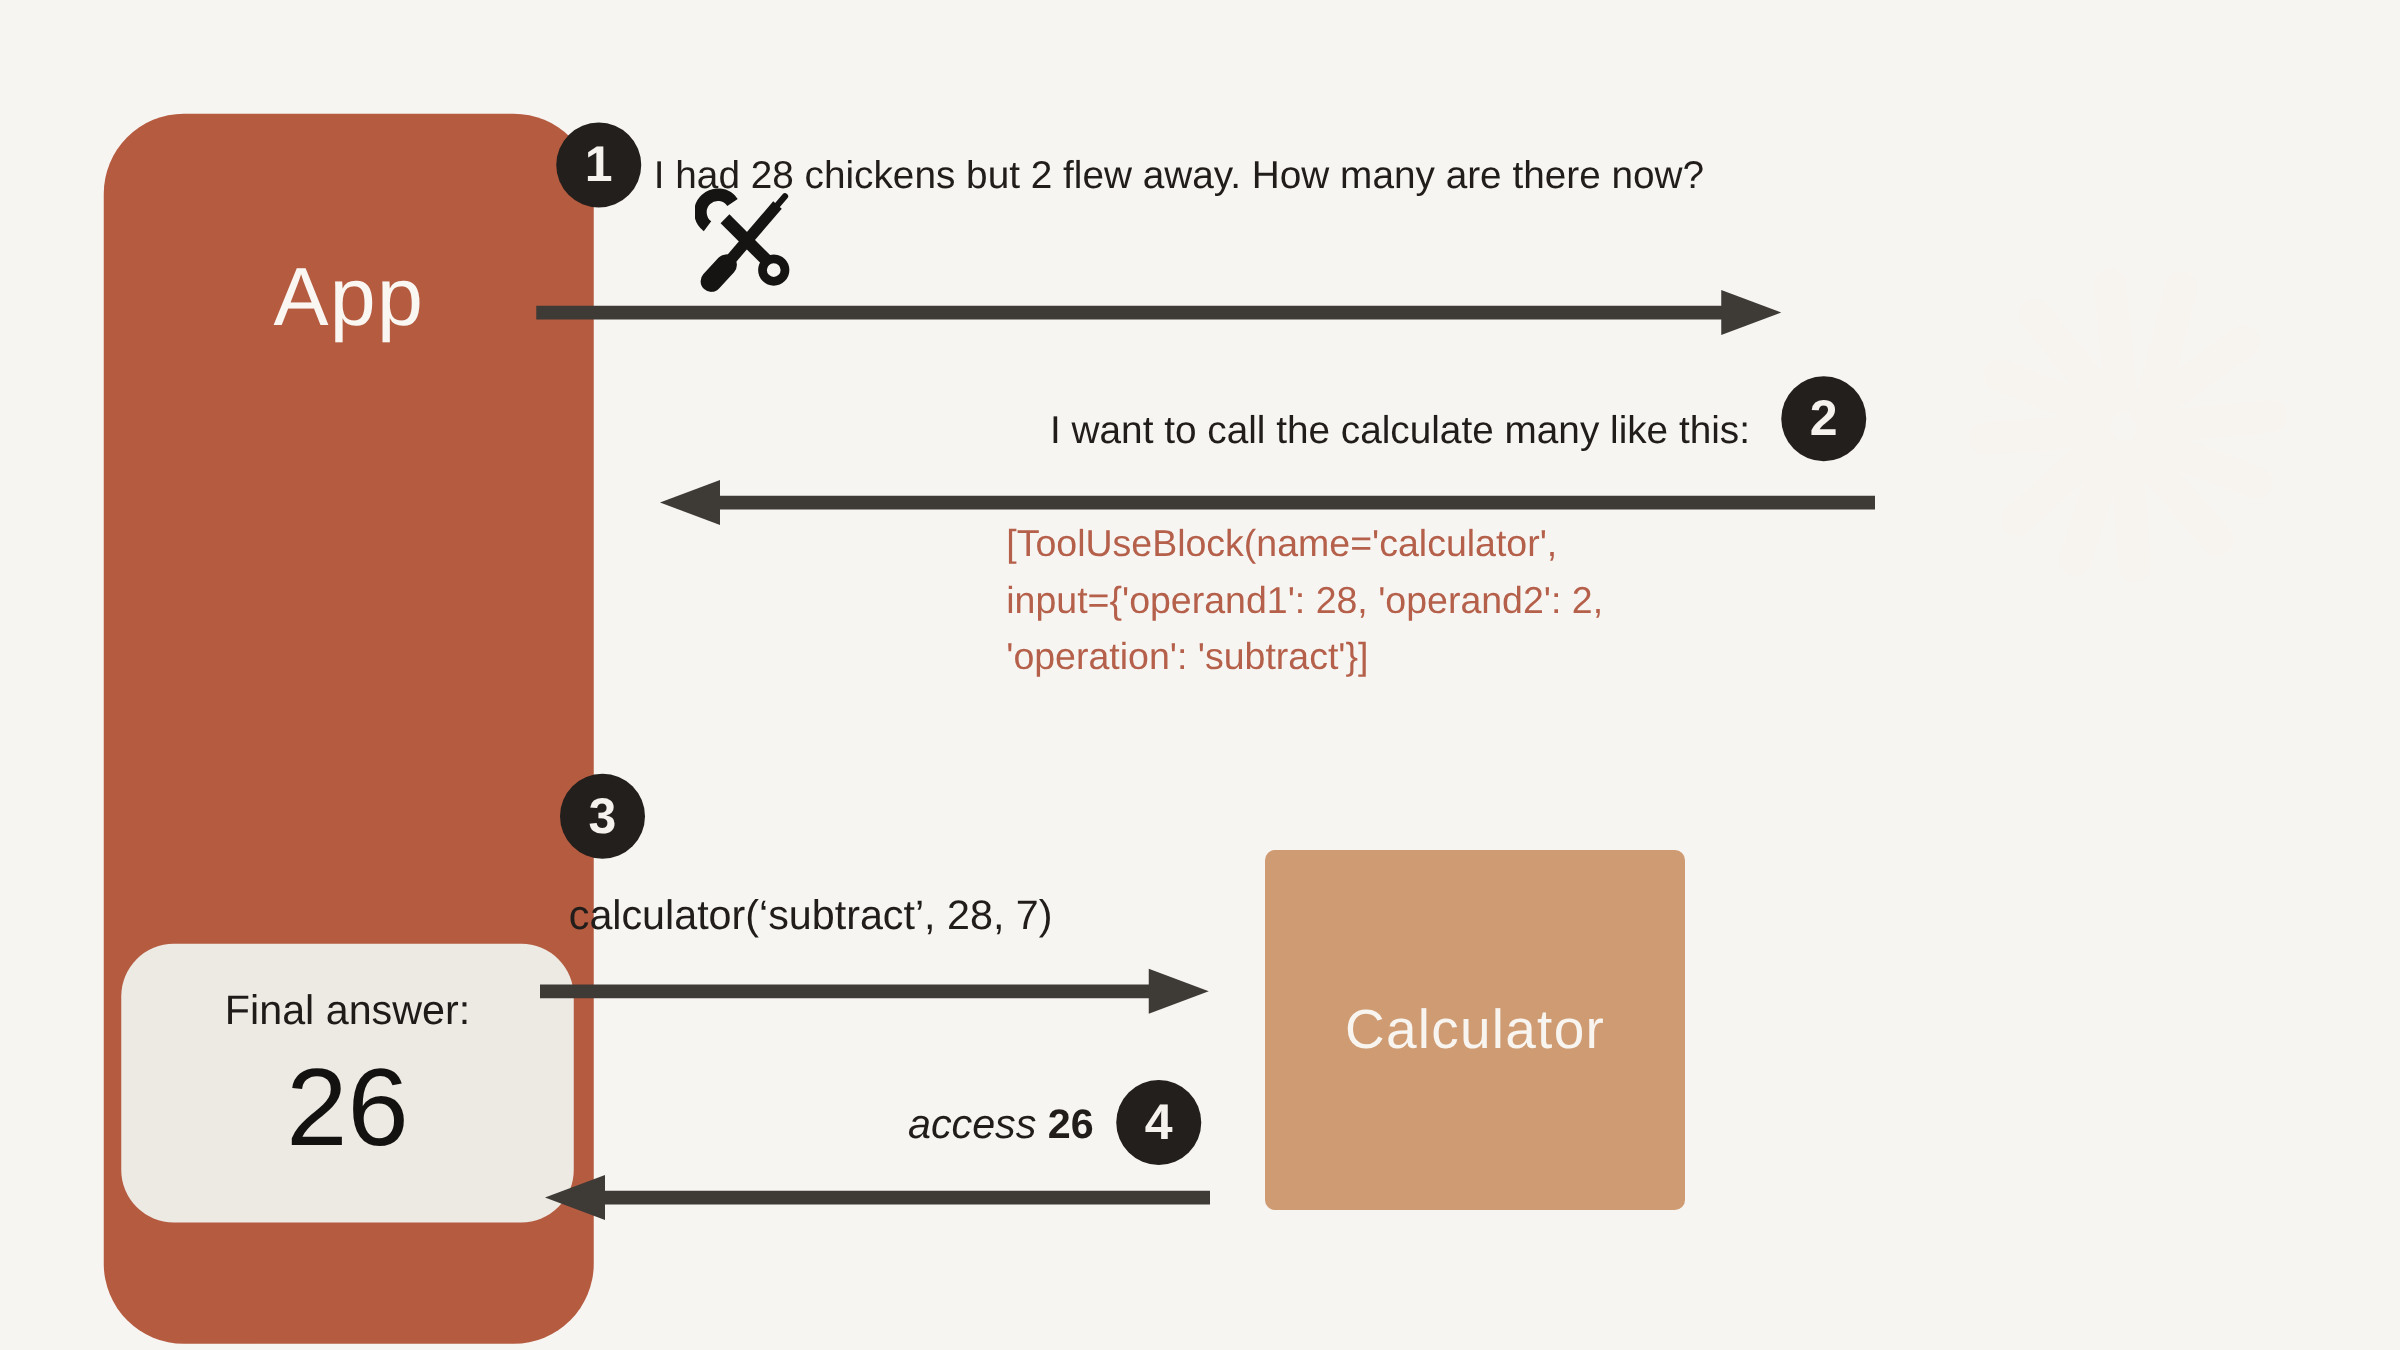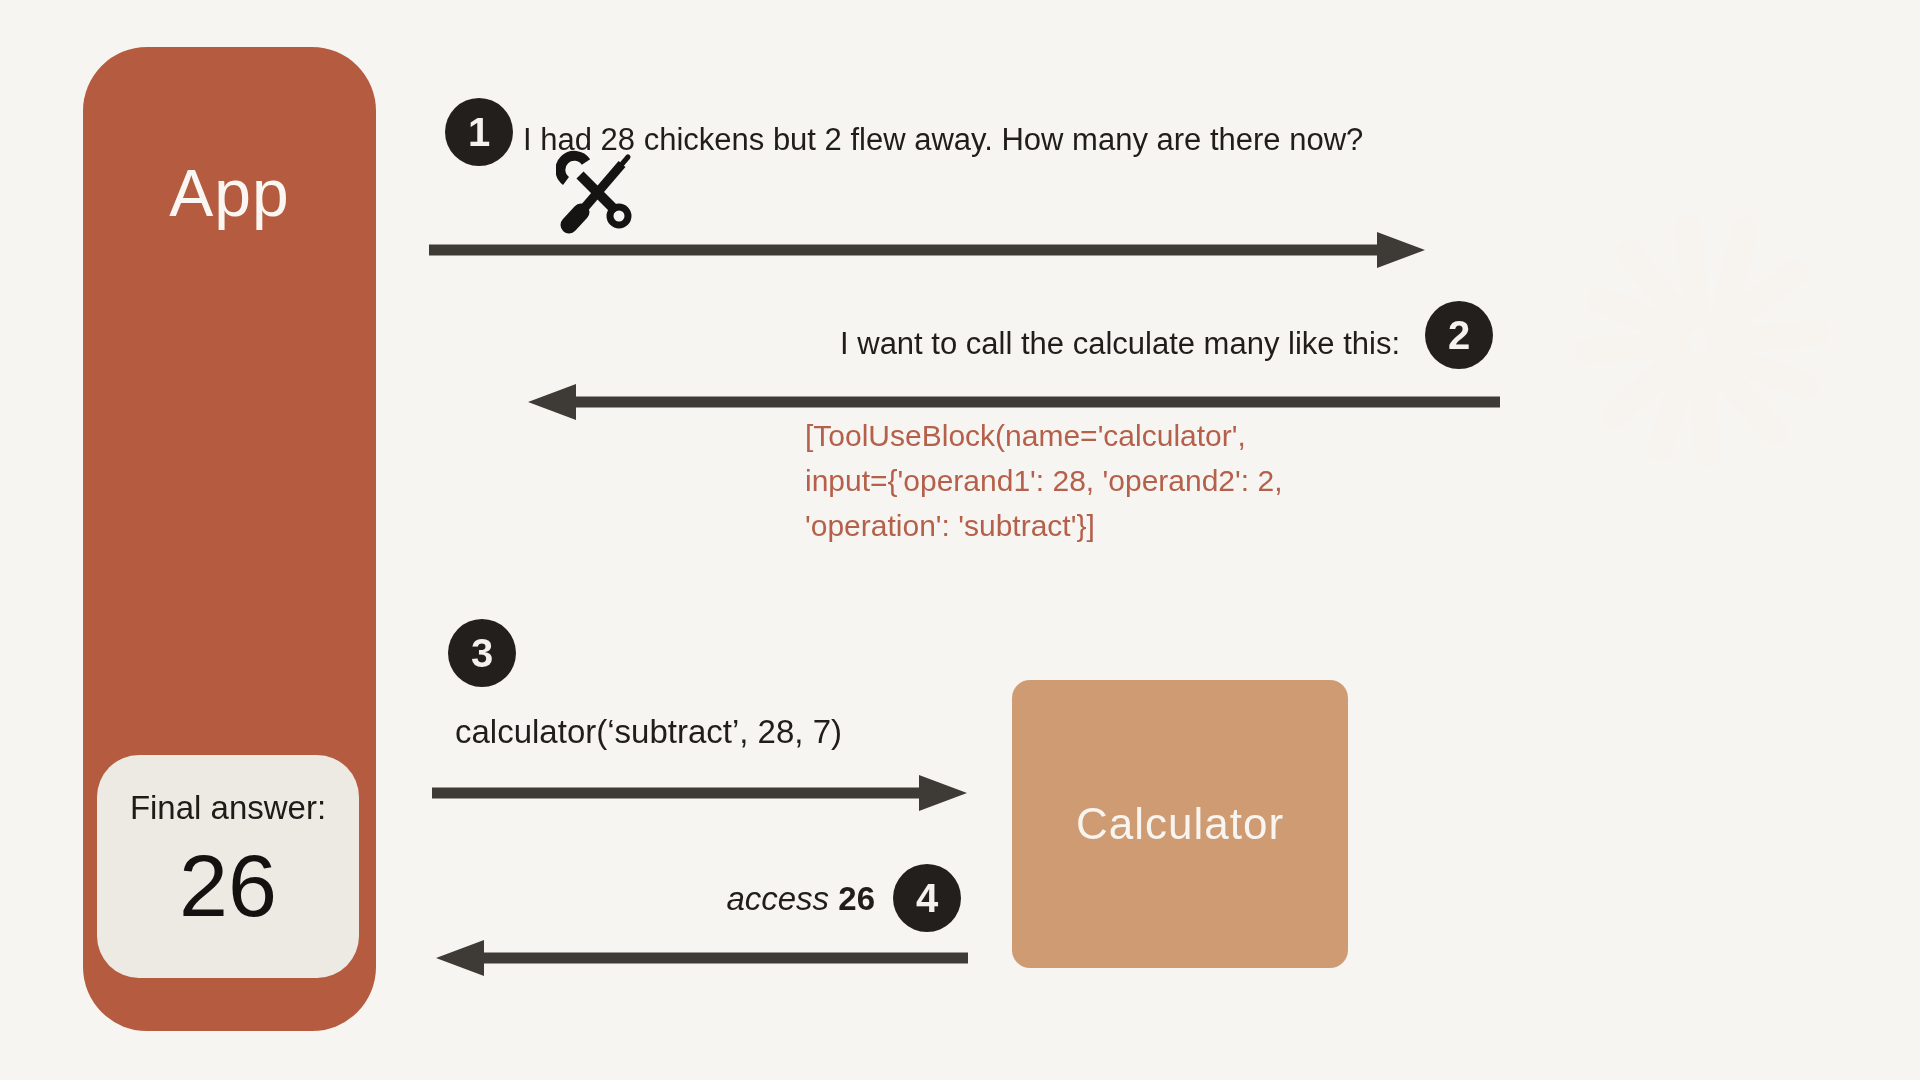--- a/index.html
+++ b/index.html
@@ -10,31 +10,31 @@
     color:#1e1b19;
   }
   .pillar{
     position:absolute;top:47px;height:984px;border-radius:64px;
     background:#b55b40;
   }
   .pillar-label{
     position:absolute;left:0;right:0;text-align:center;
     color:#faf7f3;font-size:66px;font-weight:400;letter-spacing:1px;
   }
-  #app-box{left:83px;width:293px;}
+  #app-box{left:83px;width:392px;margin-top:44px;}
   #model-box{left:1535px;width:333px;}
   #final-answer-box{
-    position:absolute;left:97px;top:755px;width:262px;height:223px;
+    position:absolute;left:97px;top:755px;width:362px;height:223px;
     background:#edeae4;border-radius:42px;text-align:center;
   }
   #final-answer-label{margin-top:34px;font-size:33px;color:#1e1b19;}
   #final-answer-value{margin-top:8px;font-size:88px;color:#141210;}
   #calc-box{
     position:absolute;left:1012px;top:680px;width:336px;height:288px;
-    background:#cf9b72;border-radius:18px;
+    background:#cf9b72;border-radius:8px;
     display:flex;flex-direction:row;justify-content:center;align-items:center;
     color:#f8f4ef;font-size:44px;line-height:58px;letter-spacing:1px;
   }
   .badge{
     position:absolute;width:68px;height:68px;border-radius:50%;
     background:#221f1d;color:#f5f2ee;font-size:40px;font-weight:bold;
     display:flex;align-items:center;justify-content:center;
   }
   #badge-1{left:445px;top:98px;}
   #badge-2{left:1425px;top:301px;}

